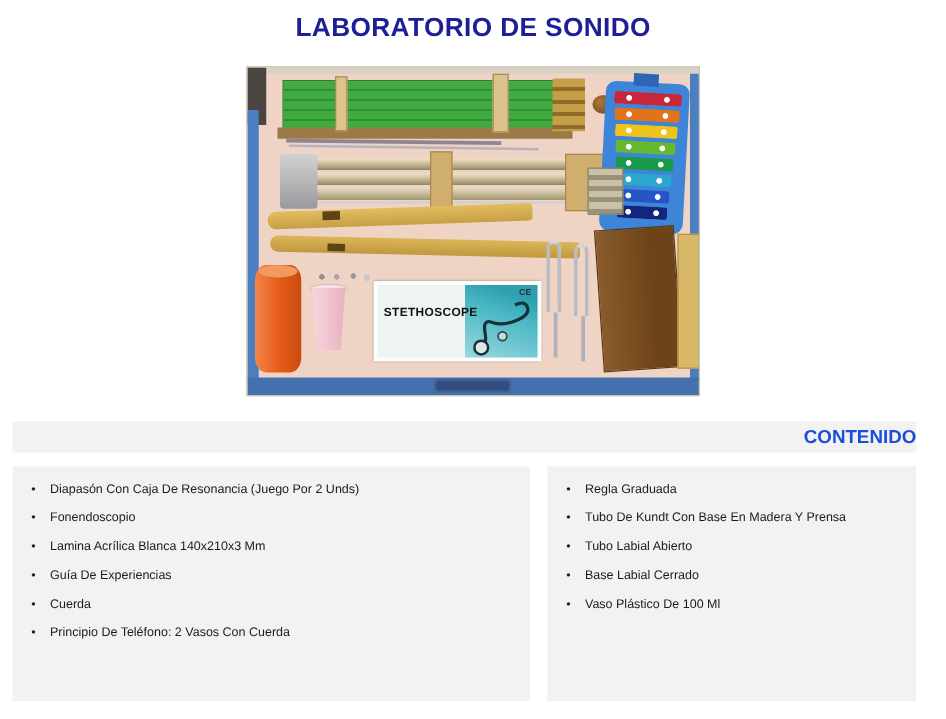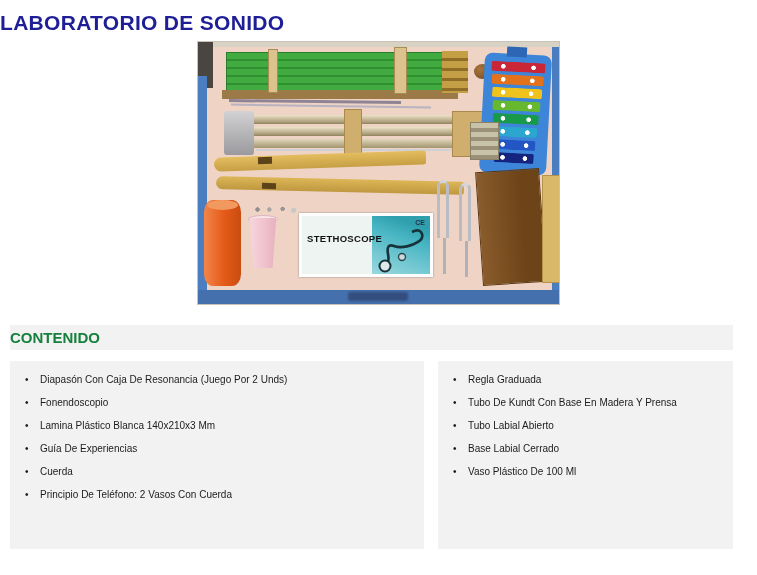--- a/index.html
+++ b/index.html
@@ -3,26 +3,26 @@
 <meta charset="utf-8">
 <style>
   html,body{margin:0;padding:0;}
   body{
     width:757px;height:575px;background:#ffffff;
     font-family:"Liberation Sans",sans-serif;color:#1b1b1b;
     overflow:hidden;position:relative;
   }
   
   .page-title{
-    margin:0;padding-top:11px;
+    margin:0;padding-top:11px;text-align:center;
     font-size:21px;font-weight:bold;color:#1e1e96;letter-spacing:.3px;
   }
   
   .photo{
-    position:relative;width:363px;height:264px;margin:6px auto 0;
+    position:relative;width:363px;height:264px;margin:18px auto 0;
     background:#efd4c5;border:1px solid #c9c2b6;box-sizing:border-box;overflow:hidden;
   }
   .photo *{position:absolute;}
   .ph-top{left:0;top:0;width:363px;height:5px;background:#d8d2c4;}
   .ph-tl{left:0;top:0;width:15px;height:46px;background:#4a4540;}
   .ph-left{left:0;top:34px;width:9px;height:216px;background:#4a7ec0;}
   .ph-right{left:354px;top:5px;width:9px;height:245px;background:#4a7ec0;}
   .ph-bottom{left:0;top:248px;width:363px;height:16px;background:#4470ad;}
   .ph-smudge{left:150px;top:250px;width:60px;height:9px;background:rgba(40,50,90,.55);filter:blur(1px);border-radius:3px;}
   
@@ -86,21 +86,21 @@
   .fork{width:12px;height:58px;border-left:3px solid #b9bcc2;border-right:3px solid #b9bcc2;border-top:3px solid #d2d5da;border-radius:7px 7px 0 0;box-sizing:border-box;}
   .forkA{left:239px;top:138px;}
   .forkB{left:261px;top:141px;}
   .fork::after{content:"";position:absolute;left:3px;top:55px;width:3px;height:36px;background:#aeb1b8;}
   
   .wbox{left:281px;top:128px;width:62px;height:112px;background:linear-gradient(90deg,#8a5c2c,#6d4318 70%);transform:rotate(-4deg);border:1px solid #5a3712;}
   .wbox2{left:344px;top:133px;width:19px;height:106px;background:#d9b869;border:1px solid #b4924a;}
   
   .header-bar{
     margin:20px 24px 0 10px;height:25px;line-height:25px;background:#f2f2f2;
-    text-align:left;font-size:15px;font-weight:bold;color:#15803d;
+    text-align:right;font-size:15px;font-weight:bold;color:#1d4ed8;
   }
   
   .cols{margin:11px 24px 0 10px;display:flex;gap:14px;}
   .cell{background:#f2f2f2;min-height:188px;box-sizing:border-box;padding:9px 0 6px 0;}
   .cell.left{width:414px;}
   .cell.right{width:295px;}
   ul.items{list-style:none;margin:0;padding:0;}
   ul.items li{
     position:relative;padding:0 14px 0 30px;margin-bottom:3px;
     font-size:10px;line-height:20px;text-align:justify;color:#1b1b1b;
@@ -186,21 +186,21 @@
 
 <div class="header-bar">
   <span>CONTENIDO</span>
 </div>
 
 <div class="cols">
   <div class="cell left">
     <ul class="items">
       <li><span>Diapasón Con Caja De Resonancia (Juego Por 2 Unds)</span></li>
       <li><span>Fonendoscopio</span></li>
-      <li><span>Lamina Plástico Blanca 140x210x3 Mm</span></li>
+      <li><span>Lamina Acrílica Blanca 140x210x3 Mm</span></li>
       <li><span>Guía De Experiencias</span></li>
       <li><span>Cuerda</span></li>
       <li><span>Principio De Teléfono: 2 Vasos Con Cuerda</span></li>
     </ul>
   </div>
   <div class="cell right">
     <ul class="items">
       <li><span>Regla Graduada</span></li>
       <li><span>Tubo De Kundt Con Base En Madera Y Prensa</span></li>
       <li><span>Tubo Labial Abierto</span></li>

